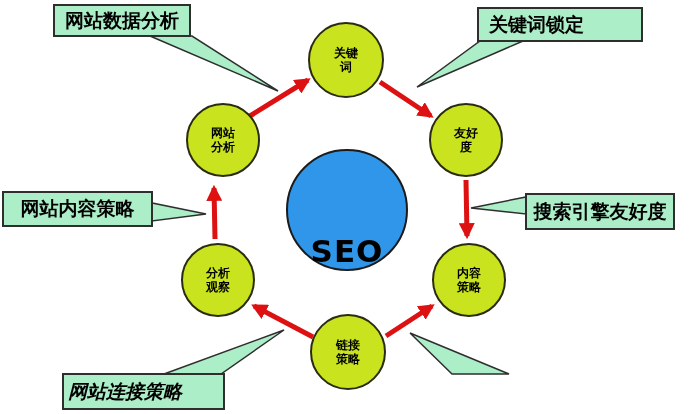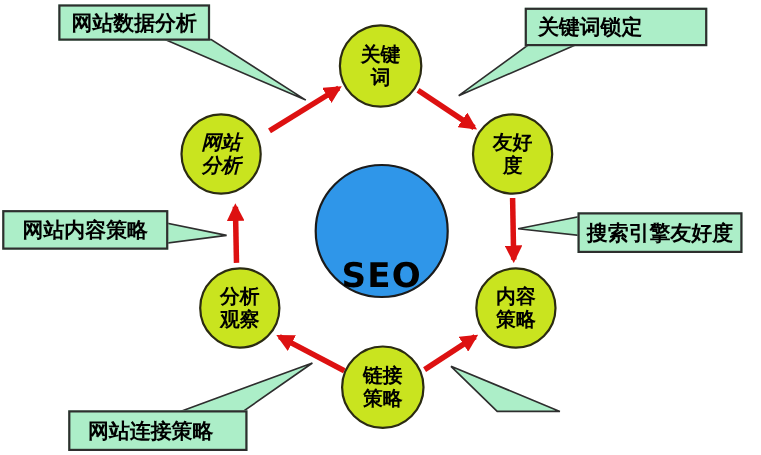--- a/index.html
+++ b/index.html
@@ -14,21 +14,21 @@
   .node{
     position:absolute;
     border-radius:50%;
     background:#c9e41f;
     border:2px solid #2b2b12;
     display:flex;flex-direction:column;
     align-items:center;justify-content:center;
     text-align:center;
     color:#000;
     font-weight:bold;
-    font-size:18px;
+    font-size:12px;
     line-height:1.18;
     box-sizing:border-box;
   }
   .center-node{
     position:absolute;
     left:286px;top:149px;width:122px;height:122px;
     border-radius:50%;
     background:#2f96e9;
     border:2px solid #1b1b1b;
     display:flex;align-items:flex-end;justify-content:center;
@@ -99,39 +99,39 @@
   <div class="node" style="left:310px;top:314px;width:76px;height:76px;">
     <span>链接</span>
     <span>策略</span>
   </div>
 
   <div class="node" style="left:181px;top:243px;width:74px;height:74px;">
     <span>分析</span>
     <span>观察</span>
   </div>
 
-  <div class="node" style="left:164px;top:103px;width:74px;height:74px;font-style:italic;">
+  <div class="node" style="left:186px;top:103px;width:74px;height:74px;">
     <span>网站</span>
     <span>分析</span>
   </div>
 
   <div class="callout" style="left:477px;top:7px;width:166px;height:35px;justify-content:flex-start;padding-left:10px;">
     <span>关键词锁定</span>
   </div>
 
   <div class="callout" style="left:53px;top:4px;width:138px;height:33px;">
     <span>网站数据分析</span>
   </div>
 
   <div class="callout" style="left:525px;top:193px;width:150px;height:37px;">
     <span>搜索引擎友好度</span>
   </div>
 
 
-  <div class="callout" style="left:62px;top:373px;width:163px;height:37px;justify-content:flex-start;padding-left:16px;">
+  <div class="callout" style="left:62px;top:373px;width:163px;height:37px;justify-content:flex-start;padding-left:4px;font-style:italic;">
     <span>网站连接策略</span>
   </div>
 
   <div class="callout" style="left:2px;top:191px;width:151px;height:36px;">
     <span>网站内容策略</span>
   </div>
 
 </div>
 
 </body></html>

